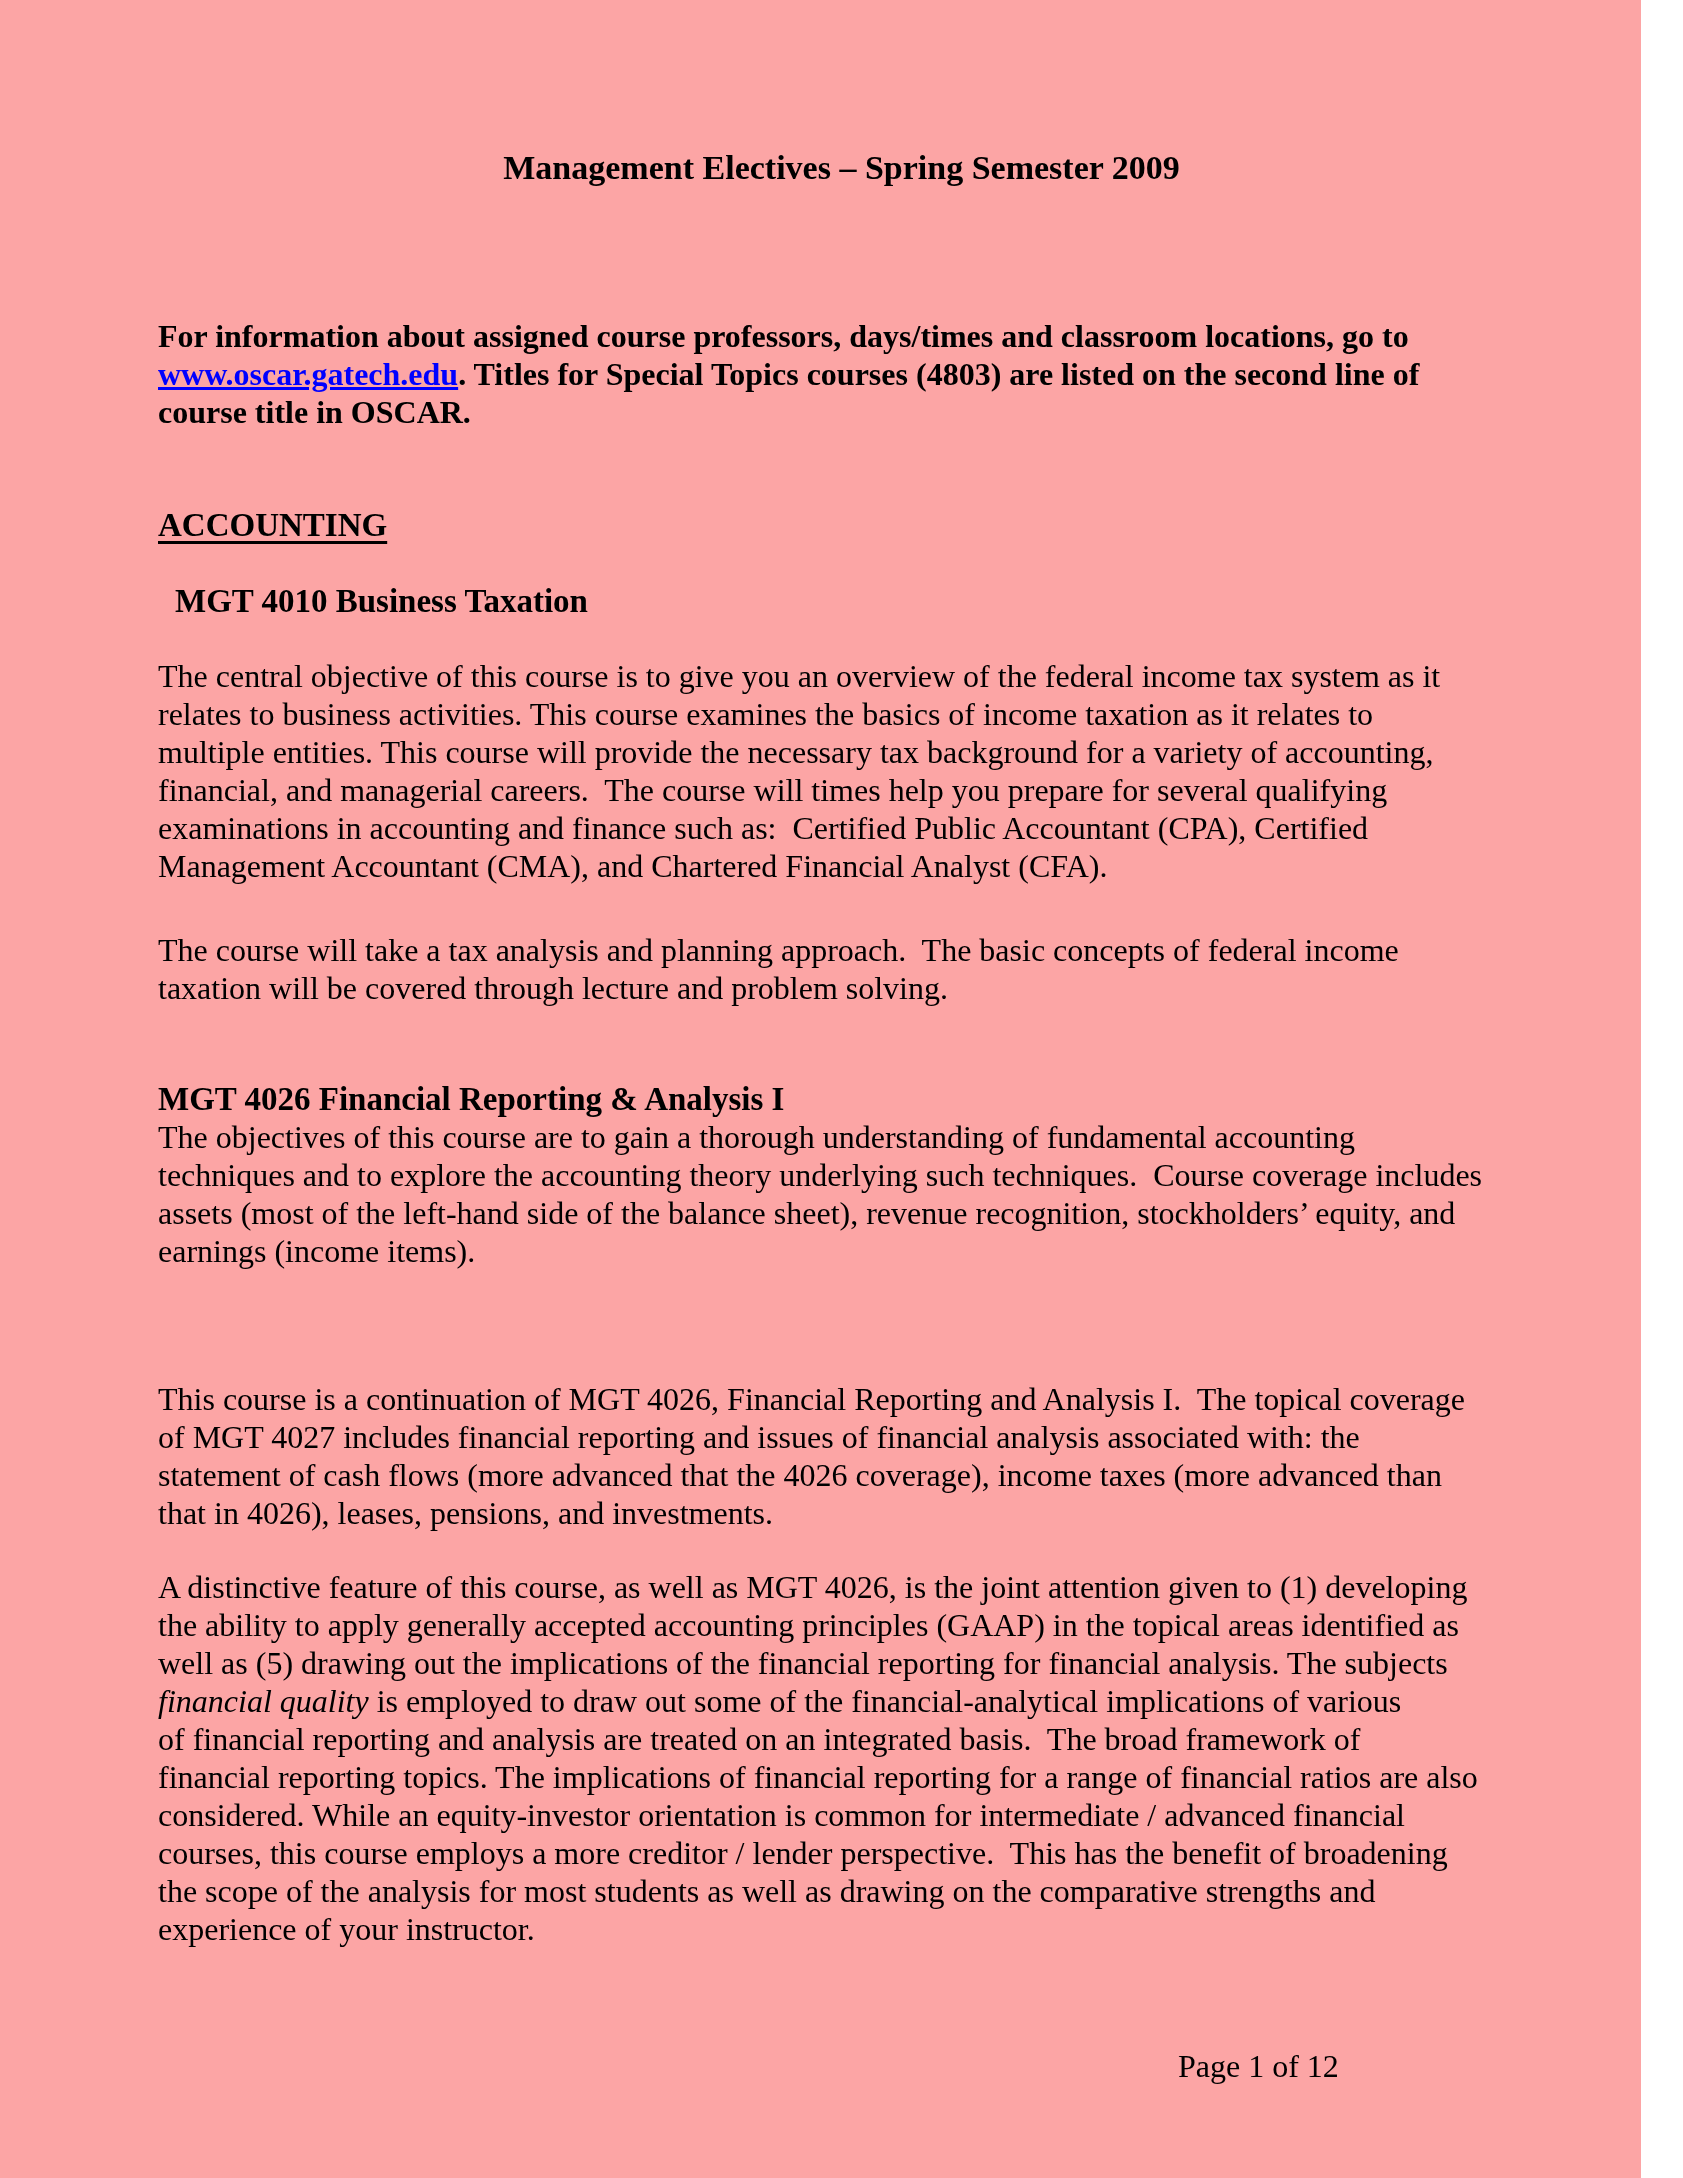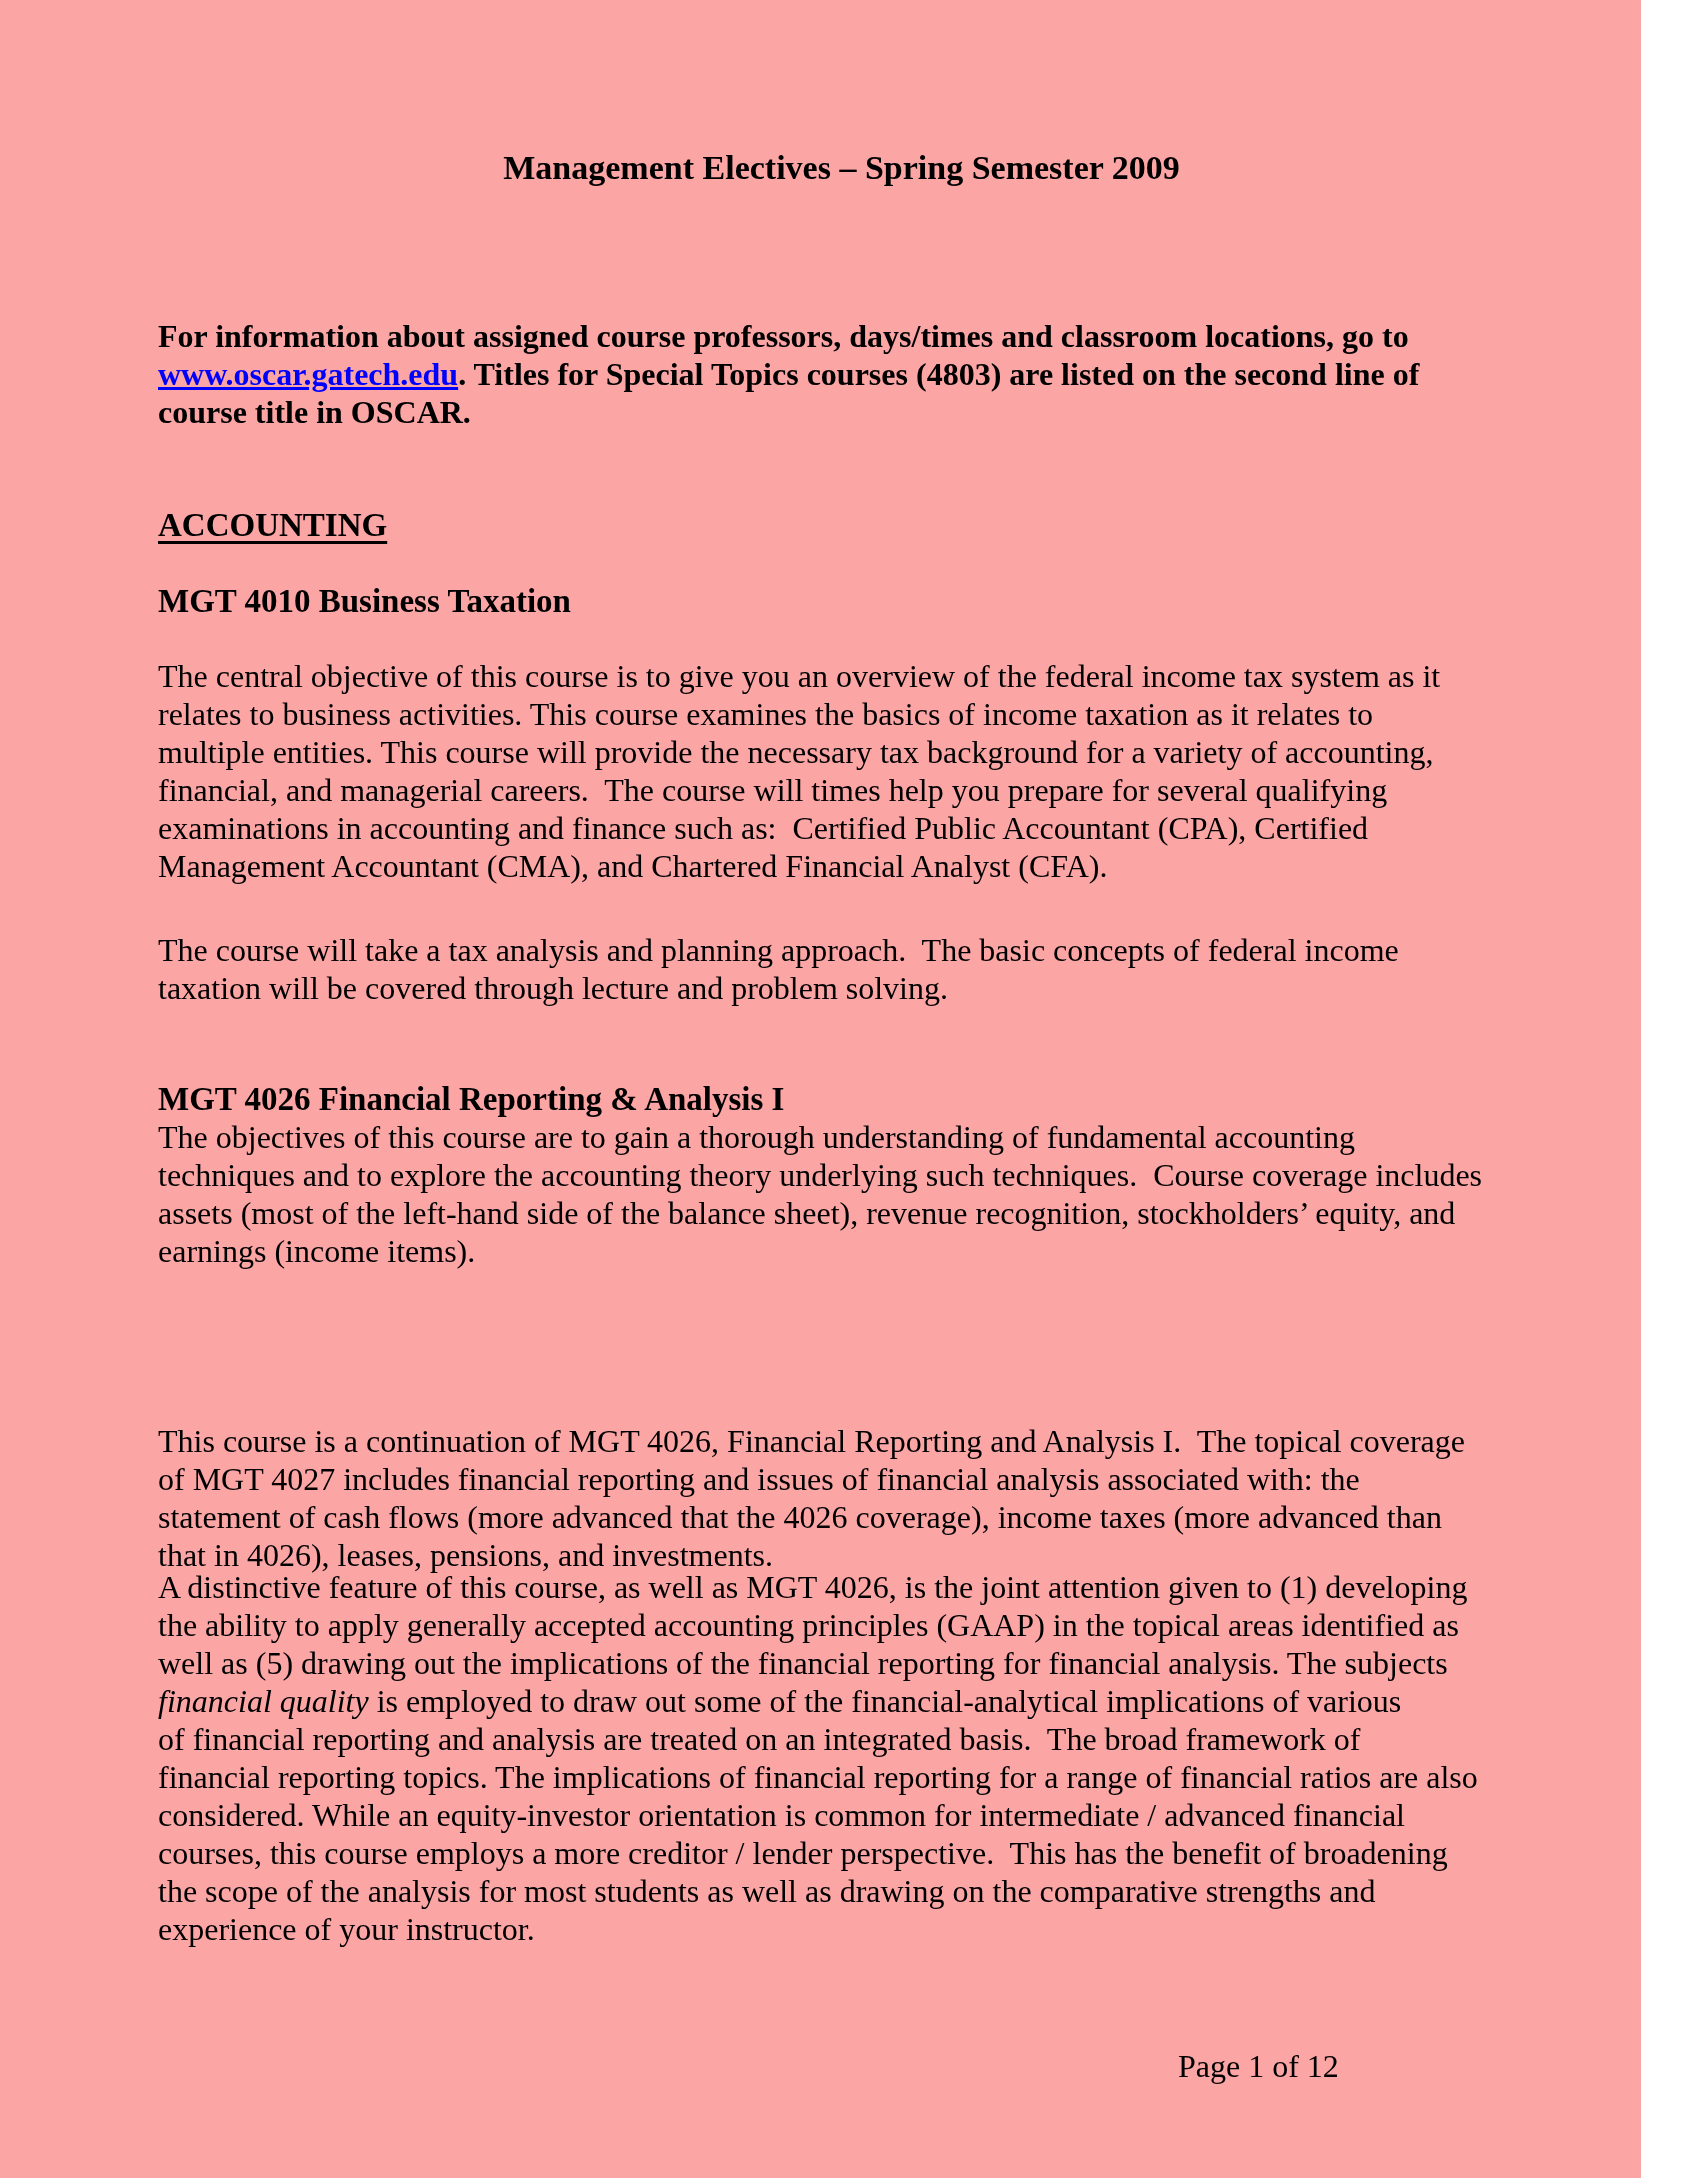--- a/index.html
+++ b/index.html
@@ -48,27 +48,27 @@
     text-decoration-thickness: 3px;
     text-underline-offset: 5px;
     white-space: pre;
   }
   .course-heading {
     font-weight: bold;
     font-size: 33px;
     line-height: 38px;
     white-space: pre;
   }
-  .h-4010 { top: 582px; }
+  .h-4010 { top: 582px; margin-left: 17px; }
   .p-4010-1 { top: 657px; }
   .p-4010-2 { top: 931px; }
   .h-4026 { top: 1042px; margin-top: 38px; }
   .p-4026-1 { top: 1118px; }
   .h-4027 { top: 1305px; }
-  .p-4027-1 { top: 1380px; margin-top: 42px; }
+  .p-4027-1 { top: 1380px; }
   .p-4027-2 { top: 1568px; }
   .italic { font-style: italic; }
   .footer {
     position: absolute;
     left: 1178px;
     top: 2047px;
     font-size: 32px;
     line-height: 38px;
     white-space: pre;
   }

